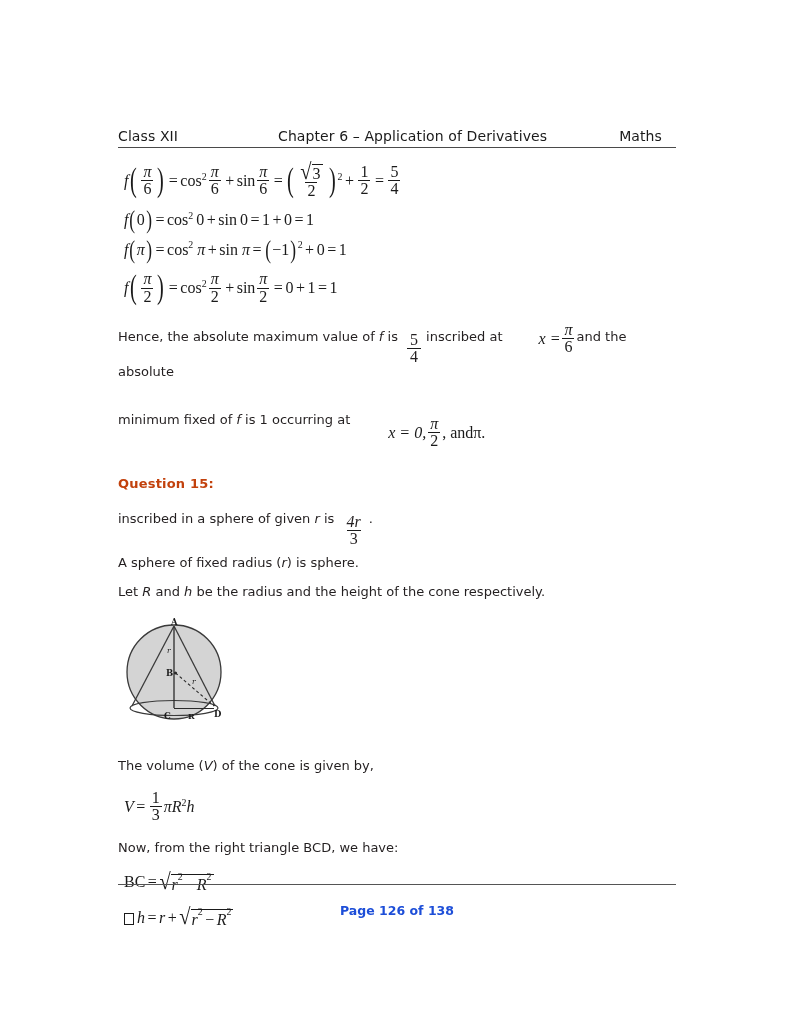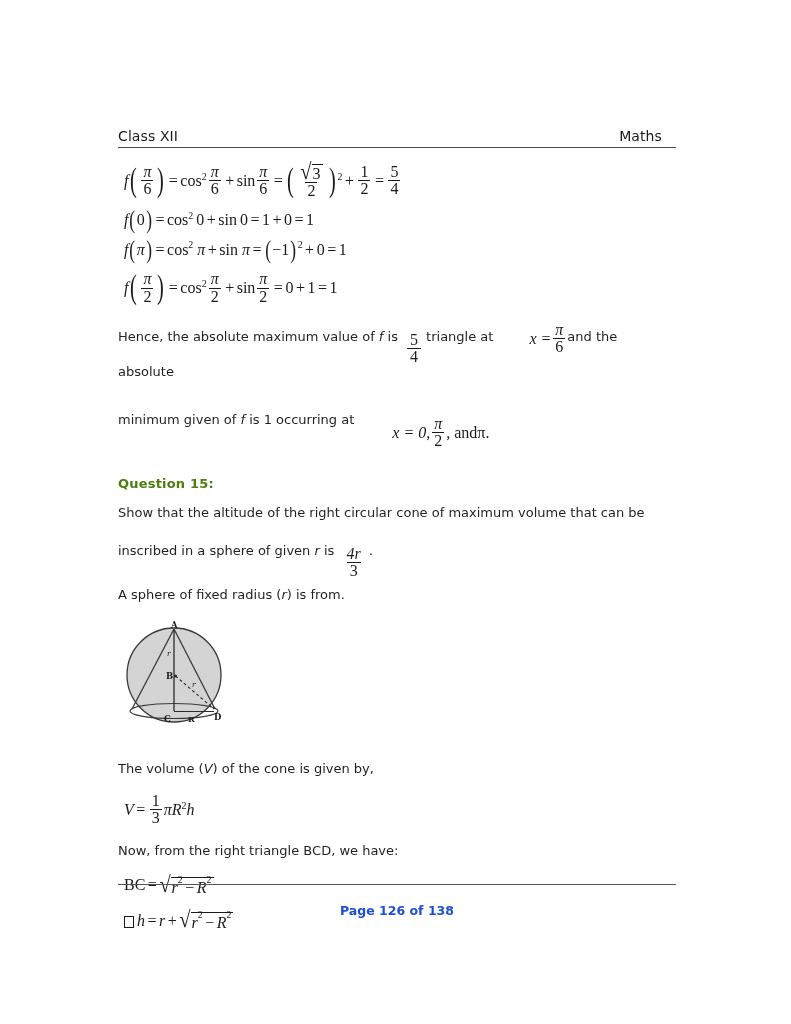--- a/index.html
+++ b/index.html
@@ -51,21 +51,21 @@
   
   .ptext {
     font-size: 13px;
     line-height: 1.55;
     color: #231f20;
     margin: 9px 0;
   }
   .qlabel {
     font-size: 13px;
     font-weight: bold;
-    color: #4d7c0f;
+    color: #c2410c;
     margin: 0 0 12px 0;
     letter-spacing: .2px;
   }
   .ital { font-style: italic; }
 
   
   .math {
     font-family: "Liberation Serif", "DejaVu Serif", serif;
     font-size: 16px;
     color: #1a1a1a;
@@ -178,20 +178,21 @@
 </style>
 </head>
 <body>
 
 <div class="page">
 
   <div class="content">
 
     <div class="hdr">
       <span class="h-class">Class XII</span>
+      <span class="h-chap">Chapter 6 – Application of Derivatives</span>
       <span class="h-sub">Maths</span>
     </div>
     <div class="hdr-rule"></div>
 
     <div class="eqline">
       <span class="math">
         <span class="mi">f</span>
         <span class="bigp">(</span>
         <span class="frac">
           <span class="num mi">π</span>
@@ -312,51 +313,53 @@
         <span class="mr">1</span>
         <span class="op mr">=</span>
         <span class="mr">1</span>
       </span>
     </div>
 
     <div class="ptext" style="margin-top:14px">
       <span>Hence, the absolute maximum value of </span><span class="ital">f</span><span> is </span><span class="frac-inline">
           <span class="num">5</span>
           <span class="den">4</span>
-        </span><span>triangle at</span><span style="display:inline-block;width:36px"></span><span class="math" style="position:relative;top:3px">
+        </span><span>inscribed at</span><span style="display:inline-block;width:36px"></span><span class="math" style="position:relative;top:3px">
           <span class="mi">x =</span>
           <span class="frac">
             <span class="num mi">π</span>
             <span class="den mr">6</span>
           </span>
         </span><span>and the absolute</span>
     </div>
 
     <div class="ptext" style="margin-top:20px">
-      <span>minimum given of </span><span class="ital">f</span><span> is 1 occurring at</span><span style="display:inline-block;width:38px"></span><span class="math" style="position:relative;top:14px">
+      <span>minimum fixed of </span><span class="ital">f</span><span> is 1 occurring at</span><span style="display:inline-block;width:38px"></span><span class="math" style="position:relative;top:14px">
           <span class="mi">x = 0,</span>
           <span class="frac">
             <span class="num mi">π</span>
             <span class="den mr">2</span>
           </span>
           <span class="mr">, andπ.</span>
         </span>
     </div>
 
     <div class="qlabel" style="margin-top:40px">Question 15:</div>
-    <div class="ptext">Show that the altitude of the right circular cone of maximum volume that can be</div>
     <div class="ptext" style="margin-top:18px">
       <span>inscribed in a sphere of given </span><span class="ital">r</span><span> is </span><span class="frac-inline">
           <span class="num mi" style="font-style:italic">4r</span>
           <span class="den">3</span>
         </span><span>.</span>
     </div>
 
     <div class="ptext">
-      <span>A sphere of fixed radius (</span><span class="ital">r</span><span>) is from.</span>
+      <span>A sphere of fixed radius (</span><span class="ital">r</span><span>) is sphere.</span>
+    </div>
+    <div class="ptext">
+      <span>Let </span><span class="ital">R</span><span> and </span><span class="ital">h</span><span> be the radius and the height of the cone respectively.</span>
     </div>
 
     <div class="figure">
       <svg width="110" height="110" viewBox="0 0 110 110" xmlns="http://www.w3.org/2000/svg">
 
         <circle cx="52" cy="54" r="47" fill="#d4d4d4" stroke="#3a3a3a" stroke-width="1.3"></circle>
 
         <ellipse cx="52" cy="90" rx="44" ry="7.5" fill="none" stroke="#3a3a3a" stroke-width="1.2"></ellipse>
 
         <line x1="52" y1="8" x2="10" y2="88" stroke="#3a3a3a" stroke-width="1.3"></line>

